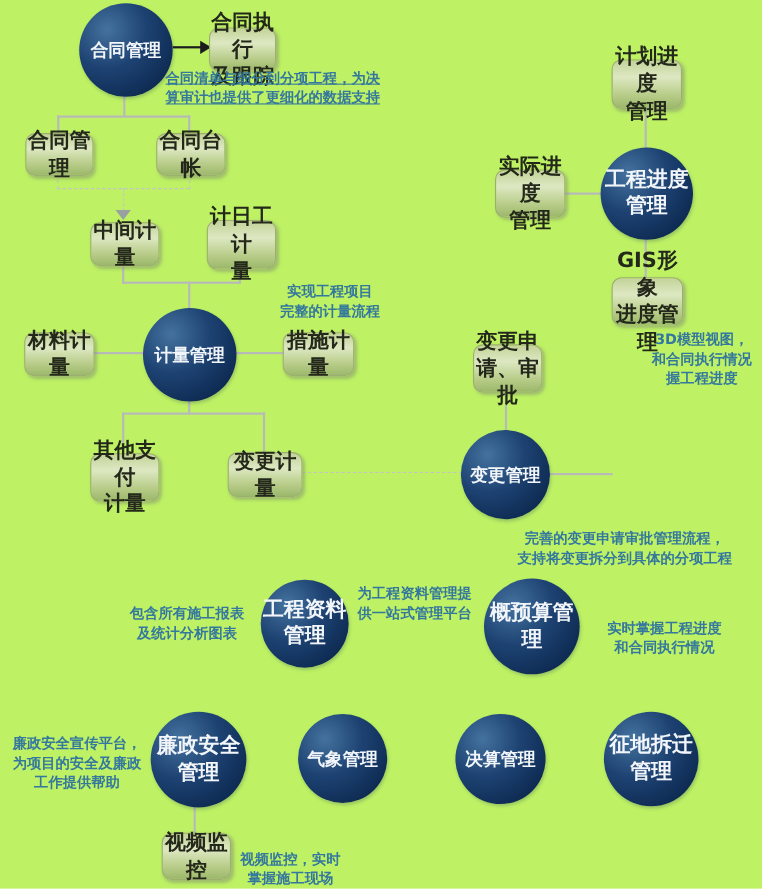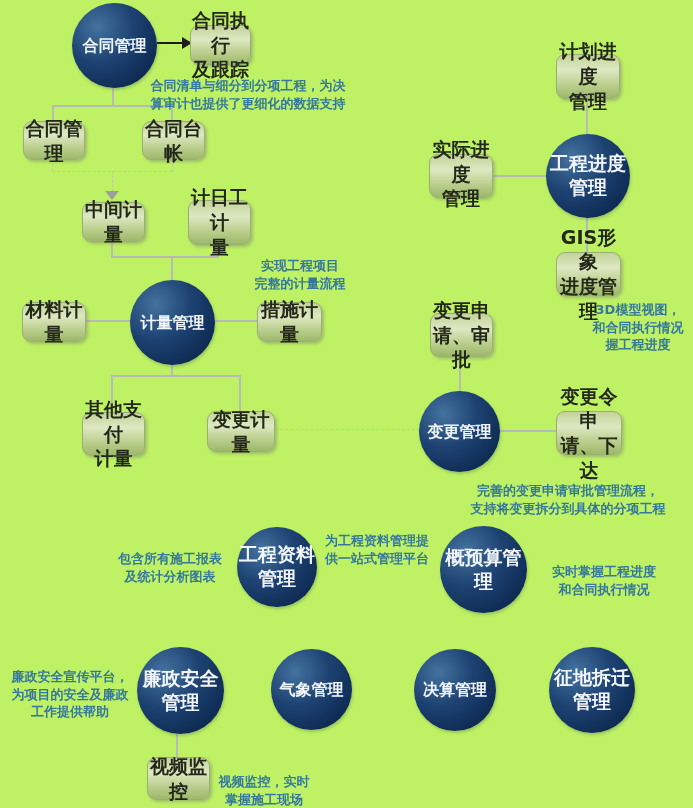--- a/index.html
+++ b/index.html
@@ -107,31 +107,29 @@
   <div class="gbox" style="left:188px; top:200px; width:61px; height:43px;">计日工计
 量</div>
   <div class="gbox" style="left:257px; top:302px; width:63px; height:38px;">措施计量</div>
   <div class="gbox" style="left:22px; top:302px; width:62px; height:38px;">材料计量</div>
   <div class="gbox" style="left:82px; top:412px; width:61px; height:42px;">其他支付
 计量</div>
   <div class="gbox" style="left:207px; top:411px; width:66px; height:39px;">变更计量</div>
 
   <div class="gbox" style="left:556px; top:54px; width:62px; height:43px;">计划进度
 管理</div>
-  <div class="gbox" style="left:429px; top:154px; width:62px; height:42px;font-family:Liberation Mono, monospace;">实际进度
+  <div class="gbox" style="left:450px; top:154px; width:62px; height:42px;">实际进度
 管理</div>
   <div class="gbox" style="left:556px; top:252px; width:63px; height:42px;">GIS形象
 进度管理</div>
   <div class="gbox" style="left:430px; top:313px; width:61px; height:42px;">变更申
 请、审批</div>
-  <div class="gbox" style="left:556px; top:411px; width:64px; height:42px;">变更令申
-请、下达</div>
   <div class="gbox" style="left:147px; top:757px; width:61px; height:41px;">视频监控</div>
 
-  <div class="note" style="left:148px; top:77px; width:200px;">合同清单与细分到分项工程，为决
+  <div class="note" style="left:148px; top:63px; width:200px;text-decoration:underline;">合同清单与细分到分项工程，为决
 算审计也提供了更细化的数据支持</div>
   <div class="note" style="left:250px; top:257px; width:100px;">实现工程项目
 完整的计量流程</div>
   <div class="note" style="left:592px; top:301px; width:92px;">3D模型视图，
 和合同执行情况
 握工程进度</div>
   <div class="note" style="left:453px; top:482px; width:230px;">完善的变更申请审批管理流程，
 支持将变更拆分到具体的分项工程</div>
   <div class="note" style="left:114px; top:550px; width:112px;">包含所有施工报表
 及统计分析图表</div>

